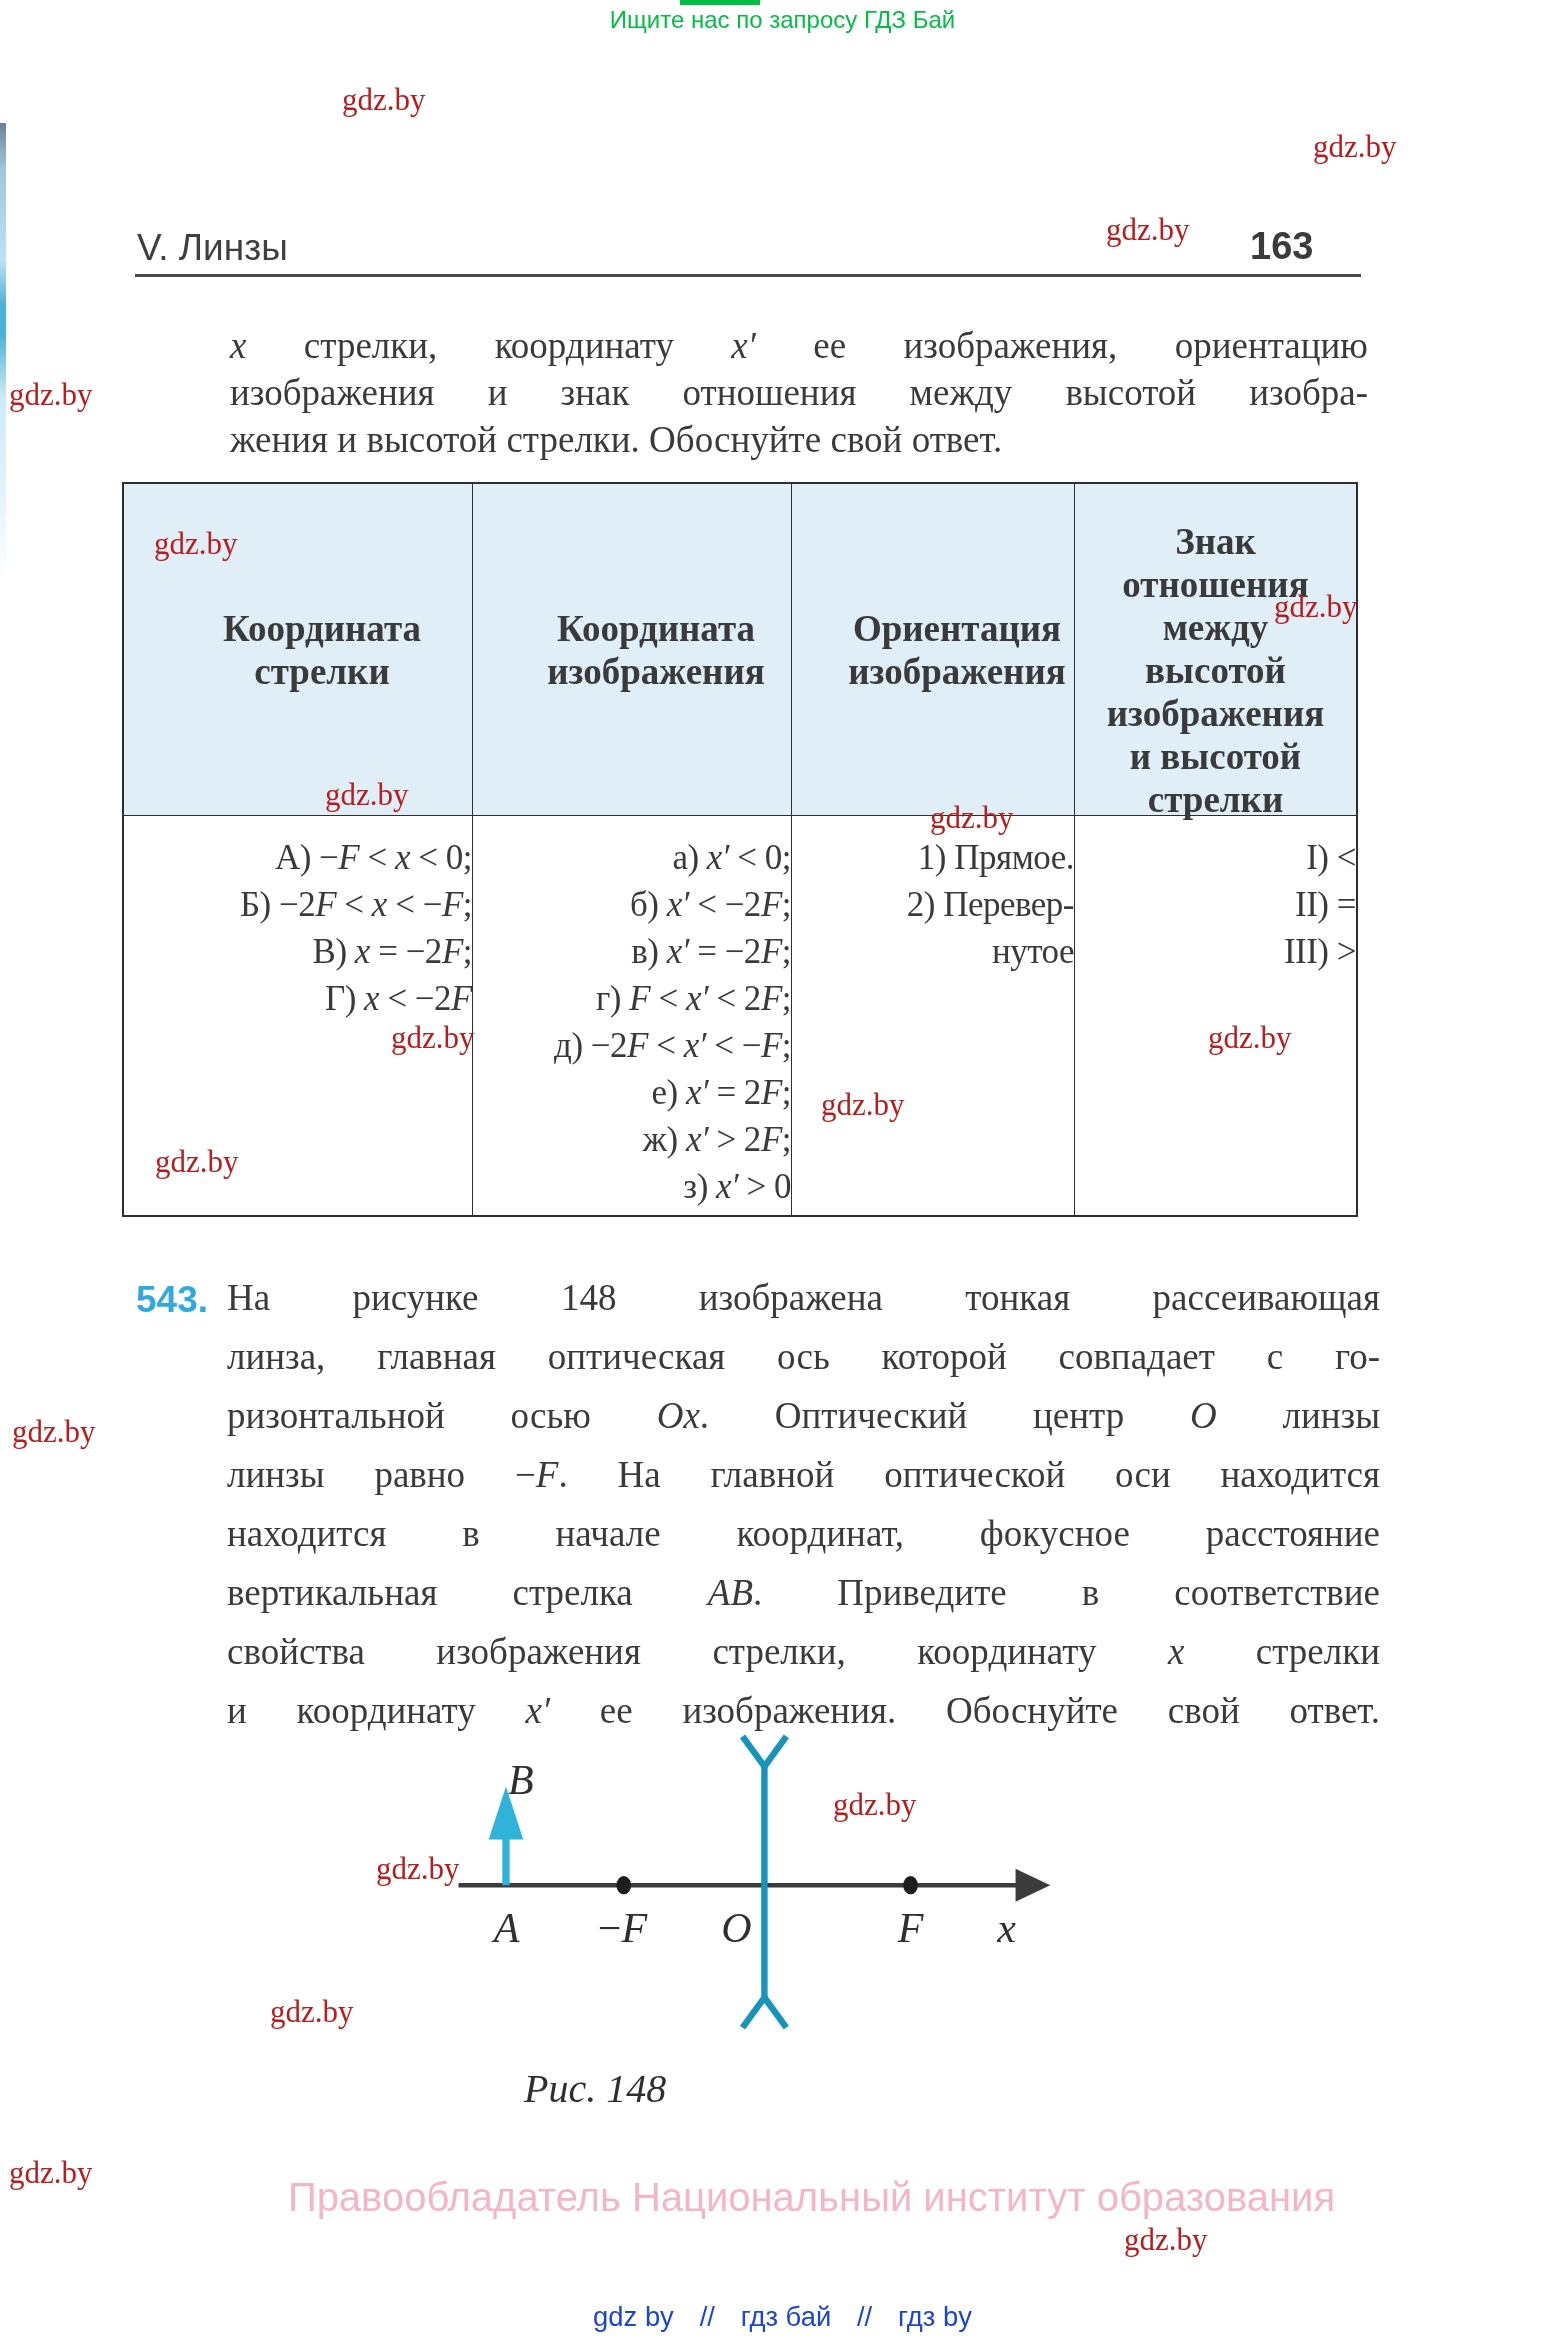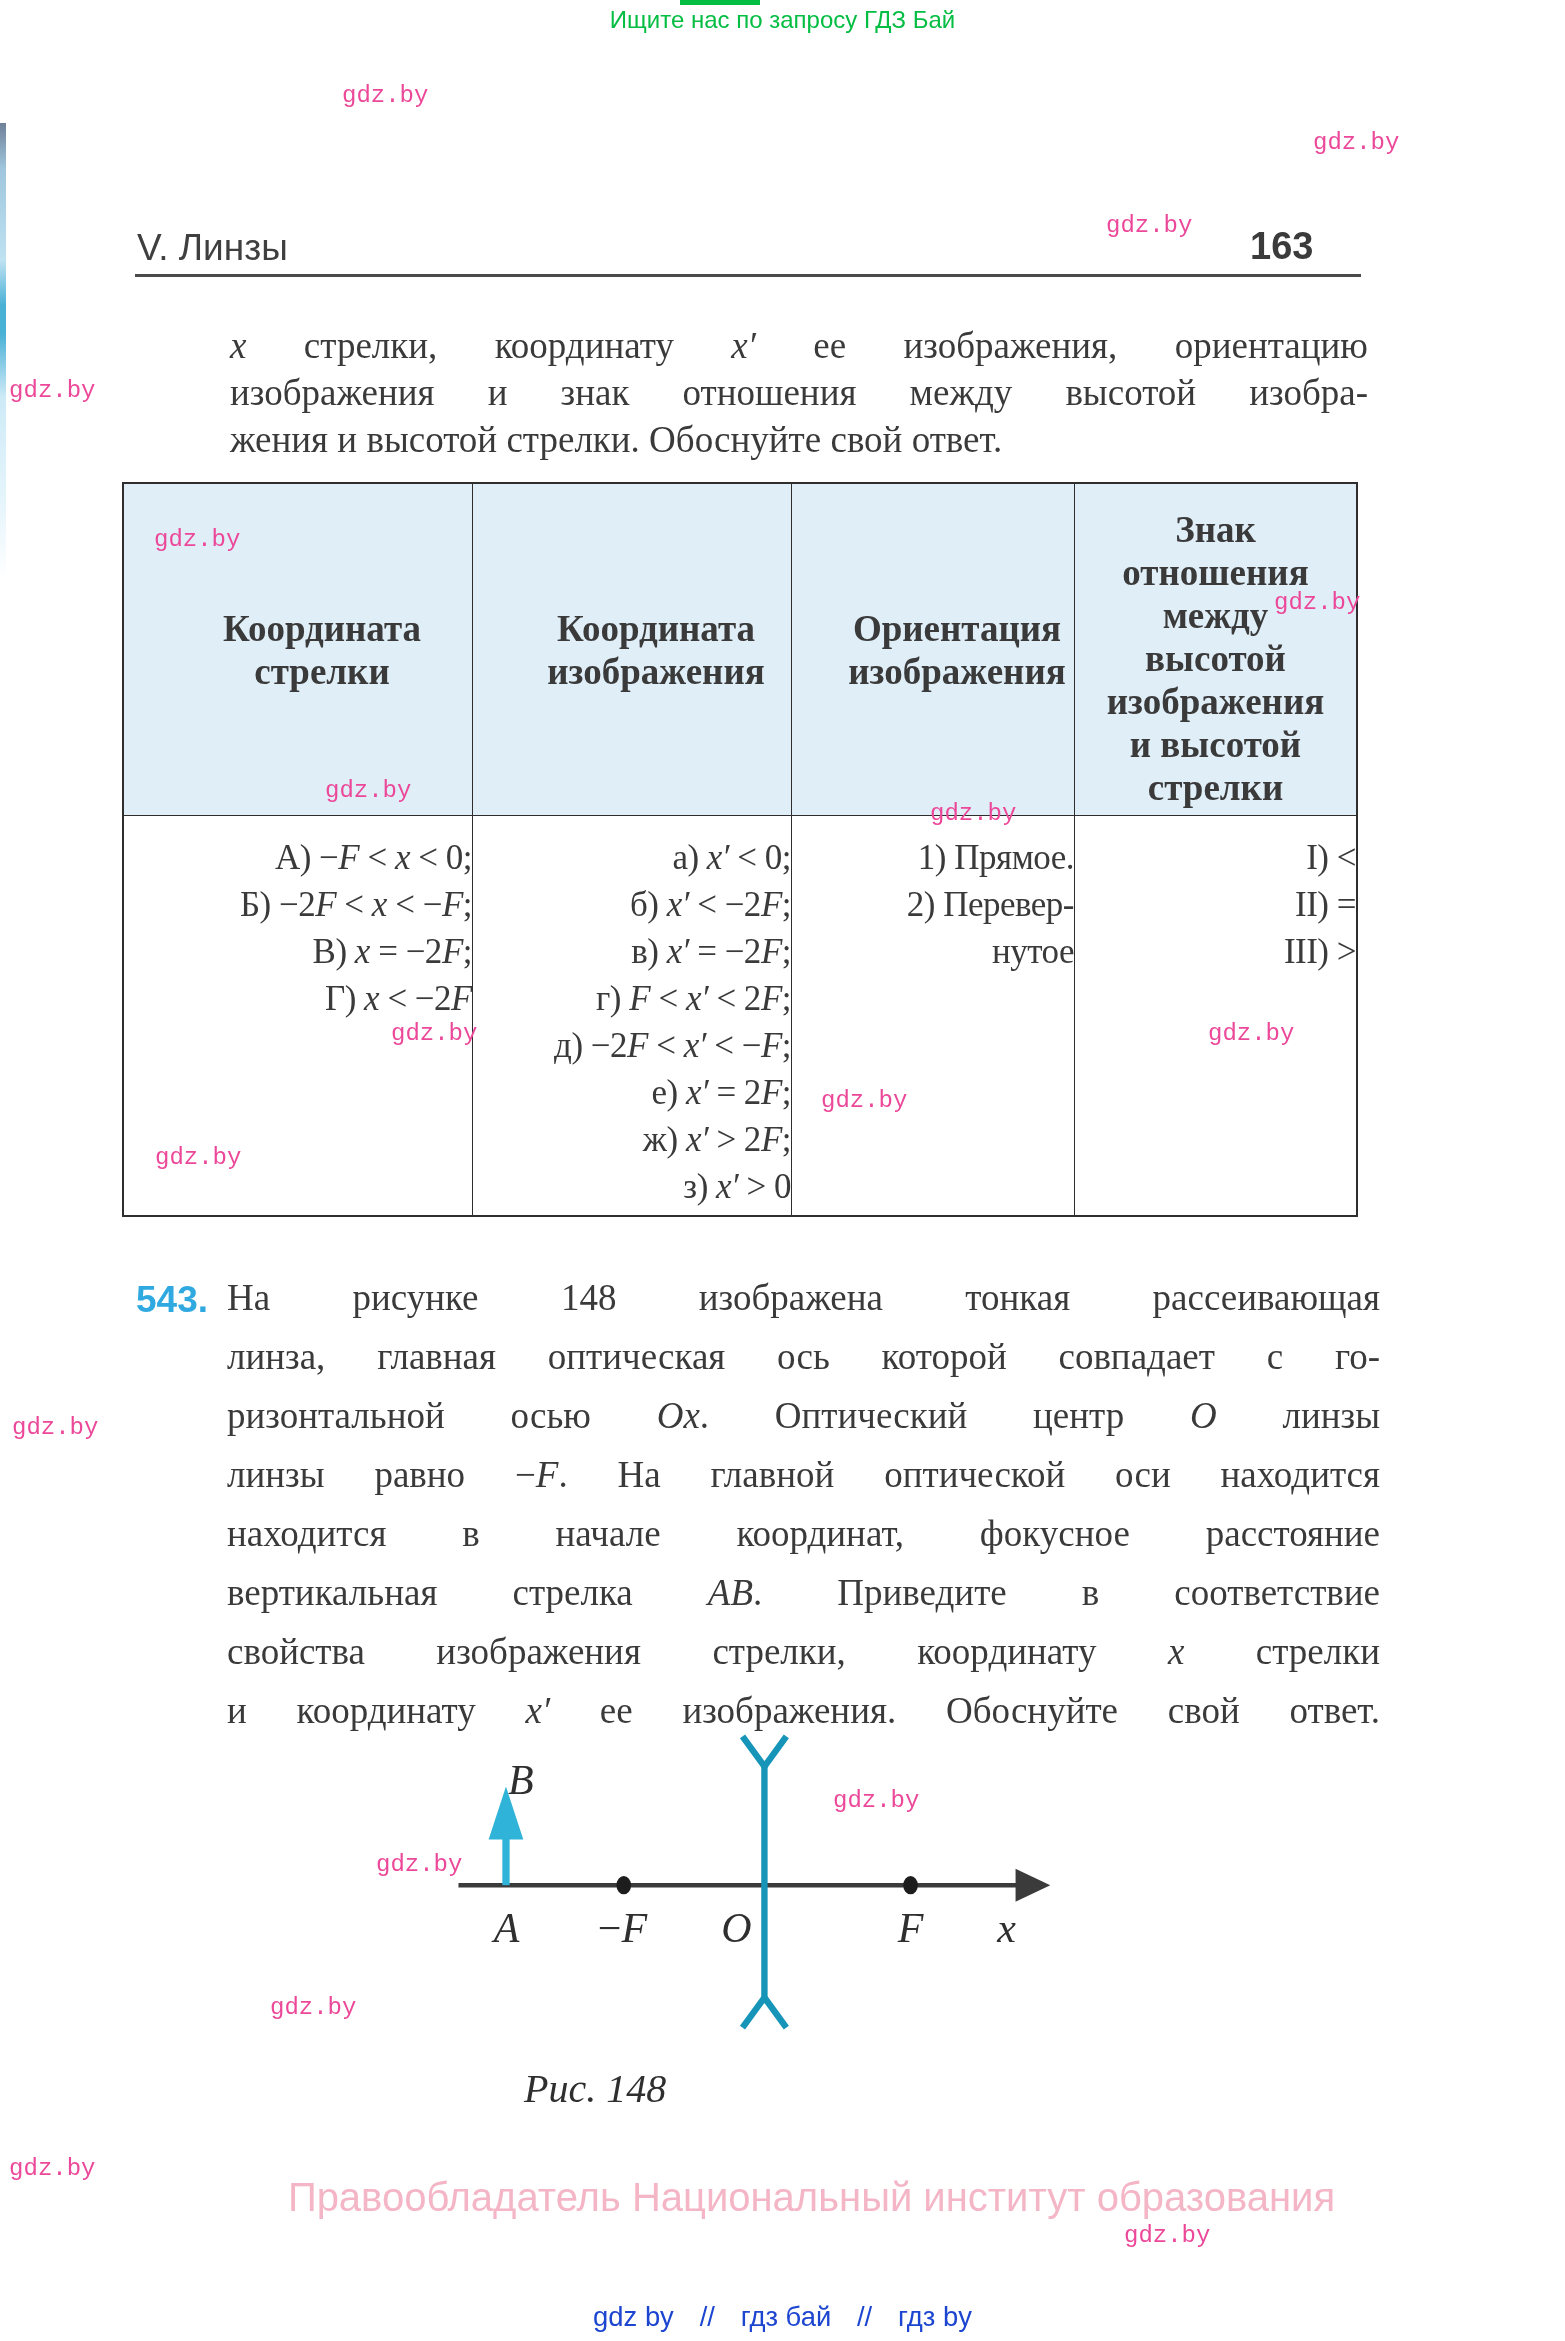--- a/index.html
+++ b/index.html
@@ -11,22 +11,22 @@
     --link-blue:#1c45d0;
     --table-header-bg:#e0eef8;
     --ink:#3a3a3a;
     --border-dark:#2e2e2e;
   }
   html,body{margin:0;padding:0;}
   body{background:#ffffff;}
   .page{position:relative;width:1565px;height:2342px;background:#fff;overflow:hidden;
         font-family:"Liberation Serif","DejaVu Serif",serif;color:var(--ink);}
   
-  .wm{position:absolute;font-family:Liberation Mono, monospace;
-      font-size:24px;color:#ec4899;white-space:nowrap;z-index:30;}
+  .wm{position:absolute;font-family:Liberation Serif, serif;
+      font-size:31px;color:#b91c1c;white-space:nowrap;z-index:30;}
   
   .green-note{position:absolute;left:0;top:5.5px;width:100%;text-align:center;
       font-family:"Liberation Sans","DejaVu Sans",sans-serif;font-size:24px;
       color:var(--note-green);z-index:5;}
   .green-bar{position:absolute;left:680px;top:0;width:80px;height:4.6px;background:var(--note-green);}
   
   .left-strip{position:absolute;left:0;top:123px;width:5.5px;height:457px;
       background:linear-gradient(#6f8098 0%,#9fc6dd 10%,#bfe2f2 30%,#49b0d6 40%,#49b0d6 46%,#cdeaf7 60%,#e8f6fc 85%,#ffffff 100%);}
   
   .chapter{position:absolute;left:137px;top:227px;font-family:"Liberation Sans","DejaVu Sans",sans-serif;
@@ -39,21 +39,21 @@
   .intro .tline{text-align:justify;text-align-last:justify;white-space:nowrap0;}
   .intro .tline:last-child{text-align-last:left;}
   
   .dtable{position:absolute;left:122px;top:482px;width:1236px;height:735px;
       border:2.7px solid var(--border-dark);box-sizing:border-box;display:grid;
       grid-template-columns:349px 319px 283px auto;grid-template-rows:332px auto;z-index:2;}
   .th,.td{box-sizing:border-box;overflow:visible;text-align:right;}
   .th{background:var(--table-header-bg);border-bottom:1.8px solid var(--border-dark);
       font-weight:bold;font-size:37px;line-height:43px;text-align:center;
       display:flex;flex-direction:column;justify-content:center;}
-  .th.tall{justify-content:flex-start;padding-top:24px;text-align:center;}
+  .th.tall{justify-content:flex-start;padding-top:36px;text-align:center;}
   .th.br,.td.br{border-right:1.8px solid var(--border-dark);padding-left:48px;}
   .td{padding:18.3px 0 0 27.4px;font-size:35px;line-height:47px;letter-spacing:-0.5px;}
   .td .tline{white-space:nowrap;}
   i{font-style:italic;}
   
   .problem{position:absolute;left:227px;top:1268px;width:1153px;font-size:37px;line-height:59px;}
   .problem .tline{text-align:justify;text-align-last:justify;}
   .problem-number{position:absolute;left:-91px;top:1.8px;
       font-family:"Liberation Sans","DejaVu Sans",sans-serif;font-weight:bold;
       font-size:37px;color:var(--number-blue);}

